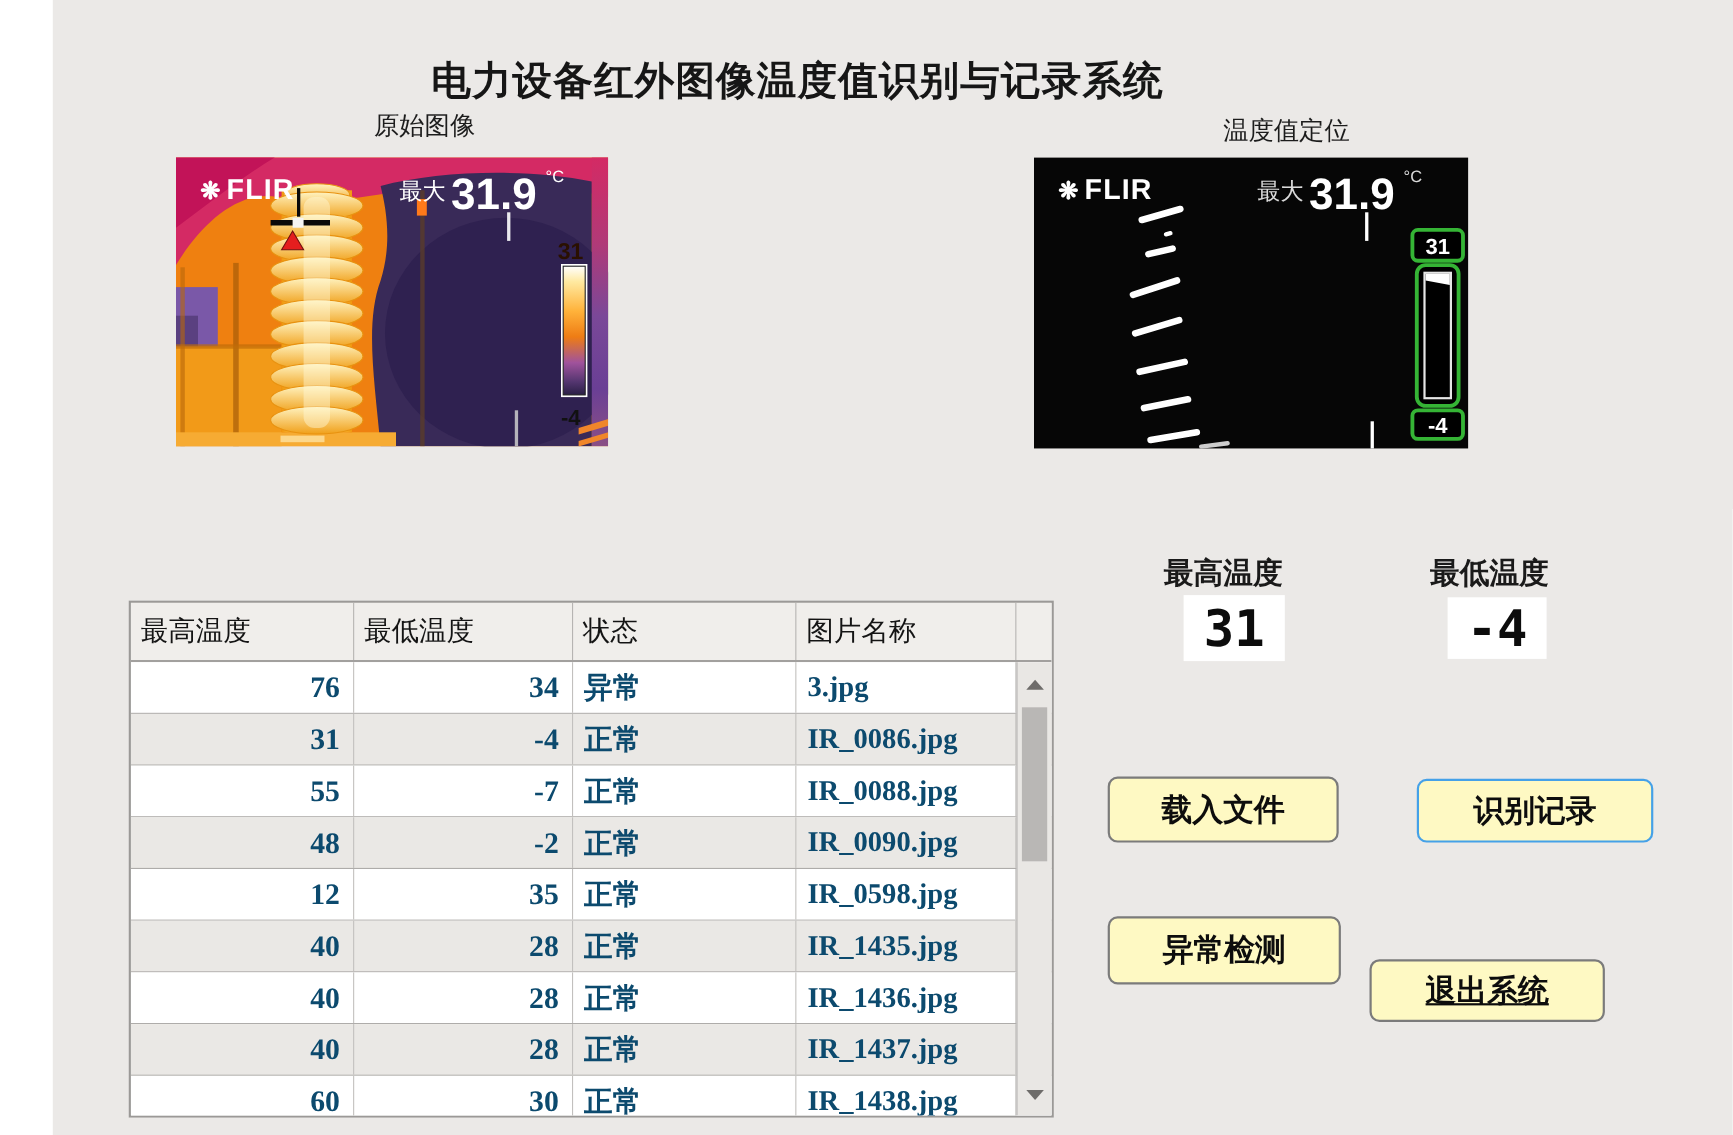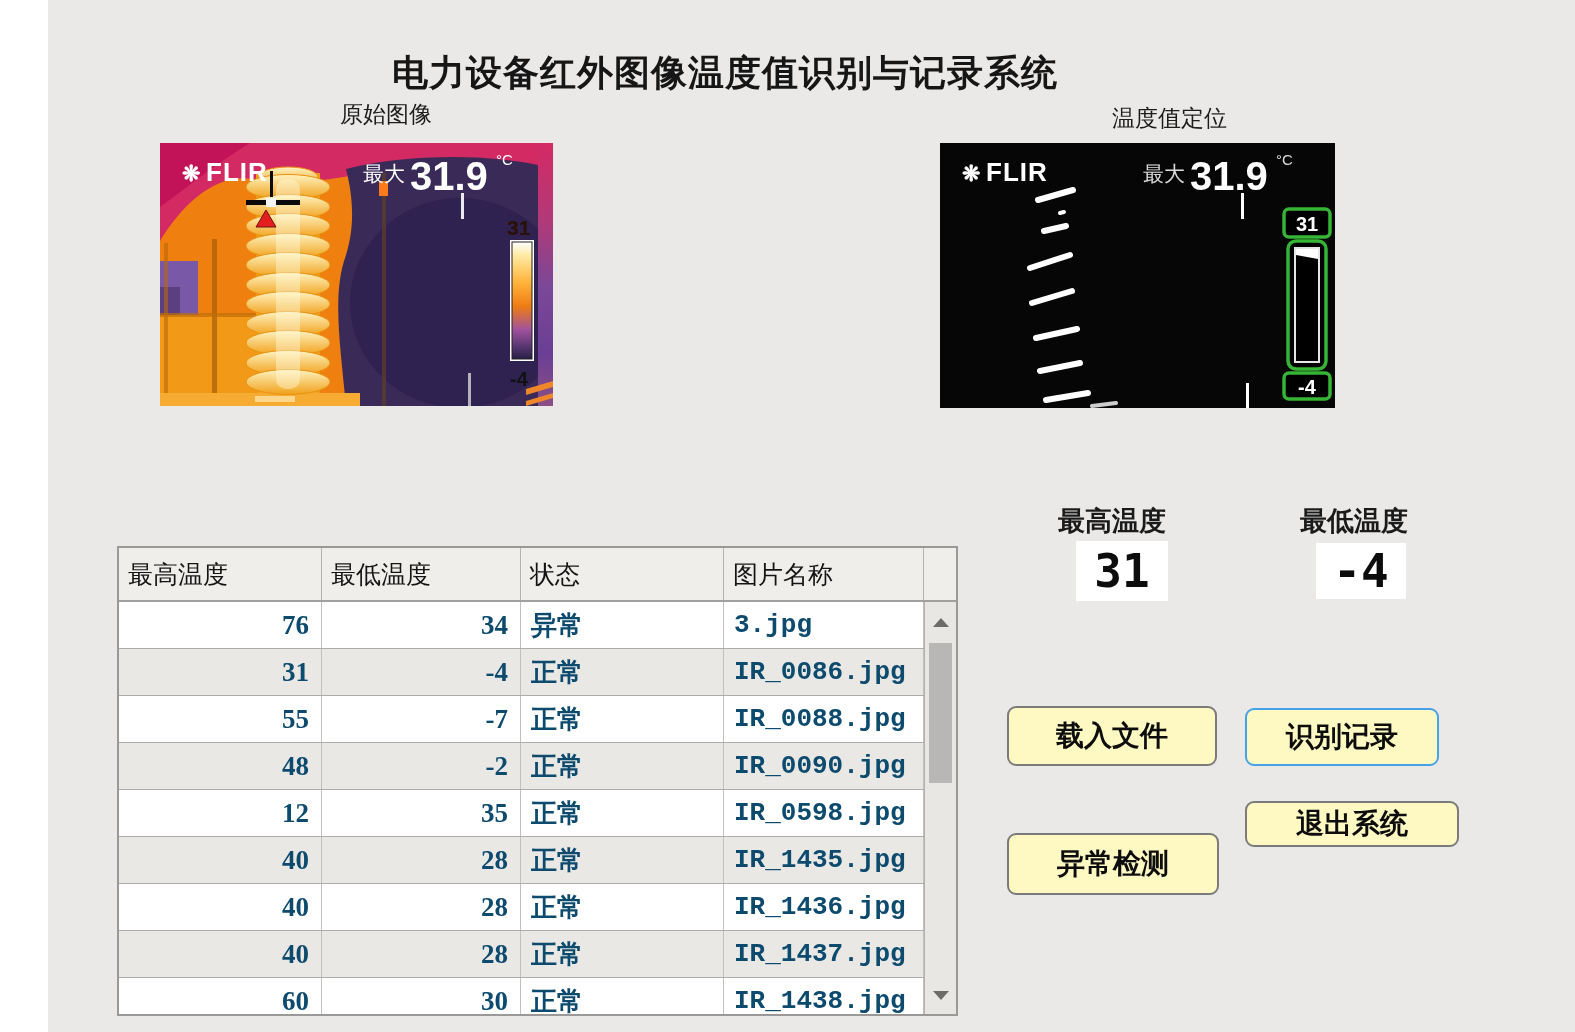--- a/index.html
+++ b/index.html
@@ -32,21 +32,21 @@
     line-height:52px;padding-left:9px;font-size:25px;color:#141414;overflow:hidden;white-space:nowrap;
   }
   .t-row{display:flex;height:47px;background:#ffffff;border-bottom:1px solid #aeacaa;box-sizing:border-box;}
   .t-row.alt{background:#eae8e5;}
   .t-row .c{
     box-sizing:border-box;border-right:1px solid #c2c0be;height:100%;
     line-height:46px;font-size:26px;color:#0c4a6e;overflow:hidden;white-space:nowrap;
   }
   .c.num{font-family:"Liberation Serif",serif;font-weight:bold;font-size:27px;text-align:right;padding-right:12px;}
   .c.status{font-weight:bold;padding-left:10px;}
-  .c.file{font-family:Liberation Mono, monospace;font-weight:bold;padding-left:10px;}
+  .c.file{font-family:Liberation Serif, serif;font-weight:bold;padding-left:10px;}
   .w1{width:203px;} .w2{width:199px;} .w3{width:203px;} .w4{width:200px;}
   .scrollbar{
     position:absolute;right:0;top:54px;bottom:0;width:32px;
     background:#e9e7e4;border-left:1px solid #b4b2b0;box-sizing:border-box;
   }
   .sb-thumb{position:absolute;left:4px;top:41px;width:23px;height:140px;background:#b9b7b5;}
   .arr-up{position:absolute;left:8px;top:16px;width:0;height:0;
     border-left:8px solid transparent;border-right:8px solid transparent;border-bottom:9px solid #6e6c6a;}
   .arr-down{position:absolute;left:8px;bottom:14px;width:0;height:0;
     border-left:8px solid transparent;border-right:8px solid transparent;border-top:9px solid #6e6c6a;}
@@ -273,15 +273,15 @@
   </div>
     </div>
   <div class="scrollbar">
     <div class="arr-up"></div>
     <div class="sb-thumb"></div>
     <div class="arr-down"></div>
   </div>
 </div>
 
 <button class="btn" style="left:1007px;top:706px;width:210px;height:60px;">载入文件</button>
-<button class="btn primary" style="left:1245px;top:708px;width:194px;height:58px;">识别记录</button>
+<button class="btn primary" style="left:1288px;top:708px;width:215px;height:58px;">识别记录</button>
 <button class="btn" style="left:1007px;top:833px;width:212px;height:62px;">异常检测</button>
-<button class="btn" style="left:1245px;top:801px;width:214px;height:46px;">退出系统</button>
+<button class="btn" style="left:1245px;top:872px;width:214px;height:57px;text-decoration:underline;">退出系统</button>
 
 </body></html>

